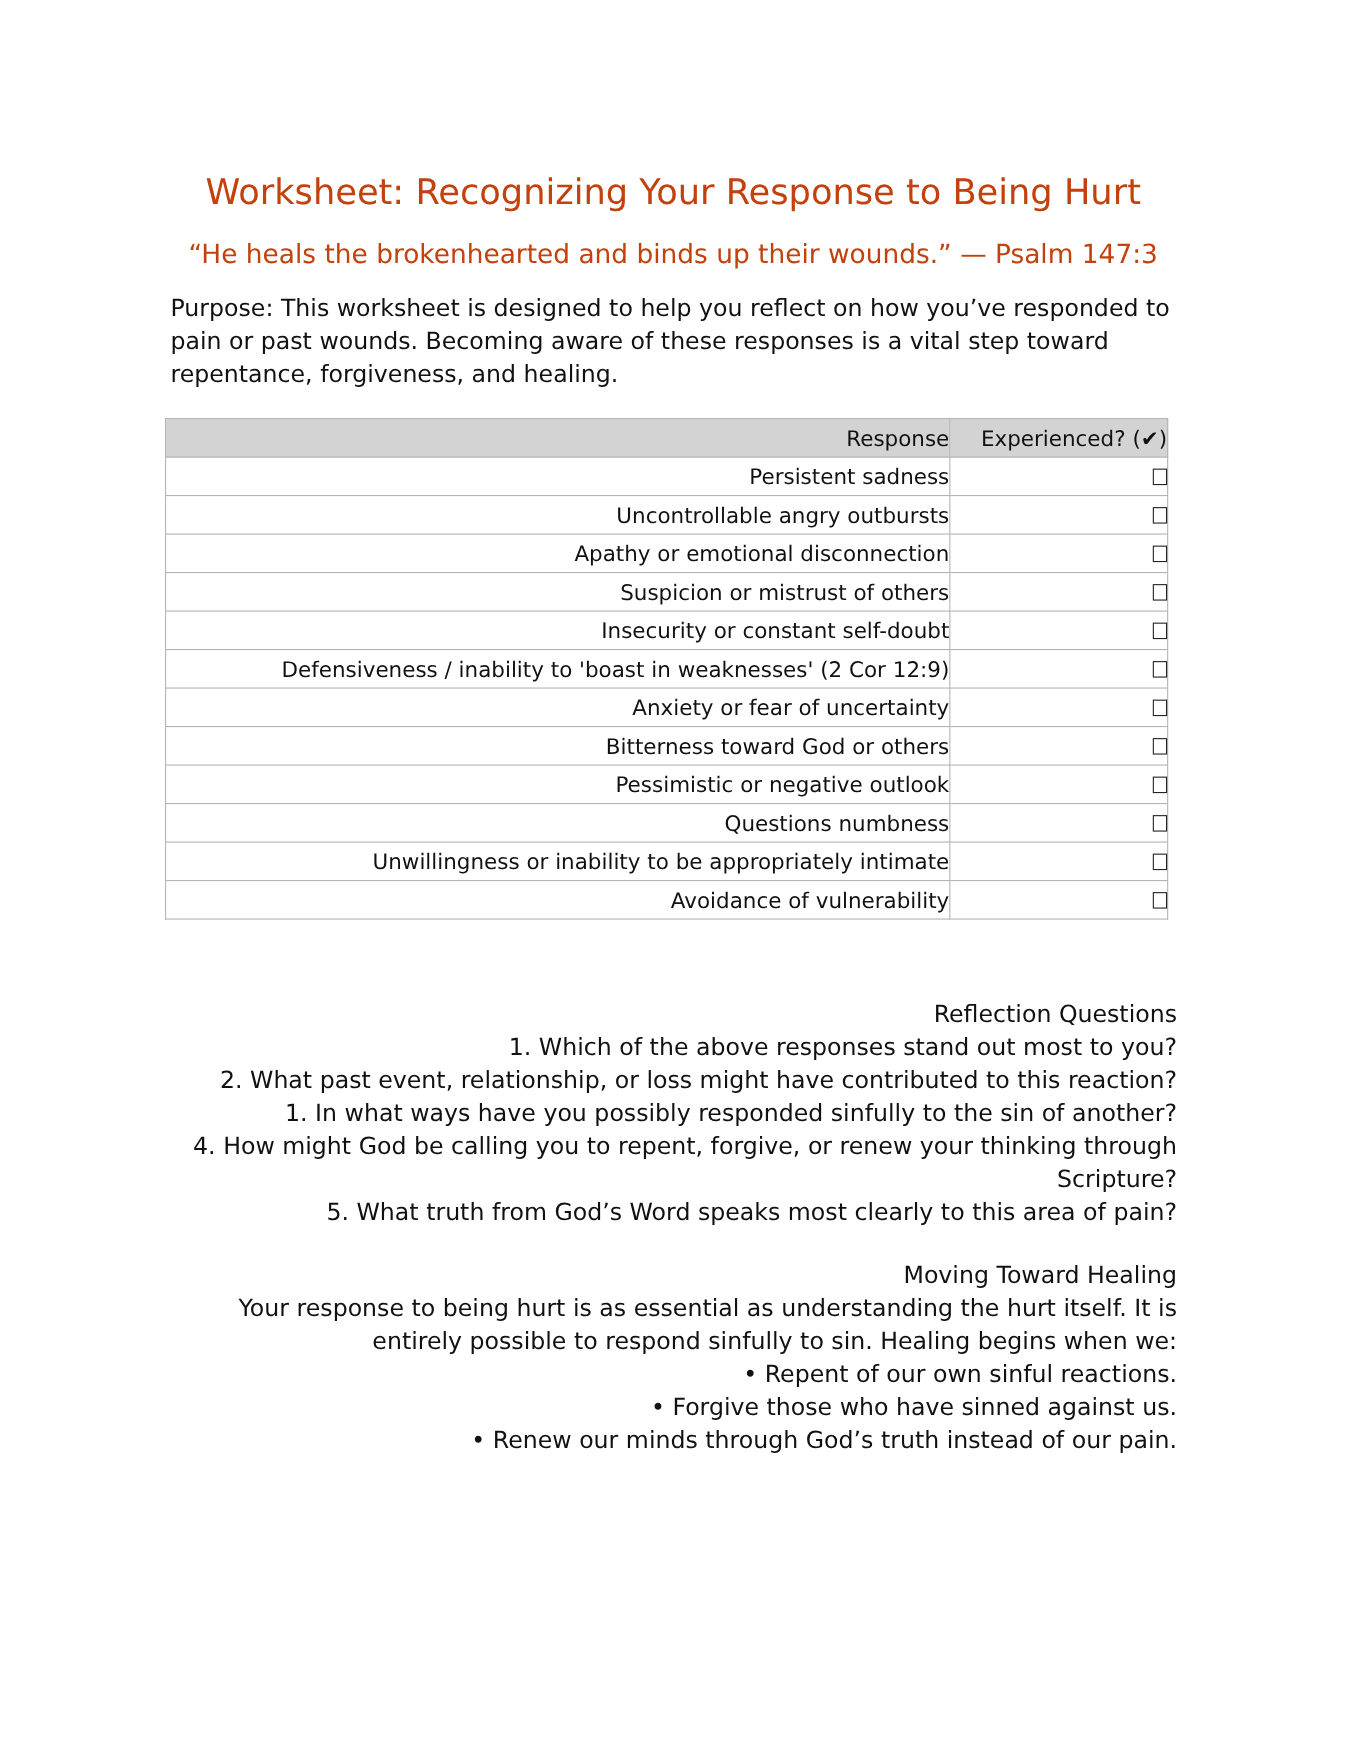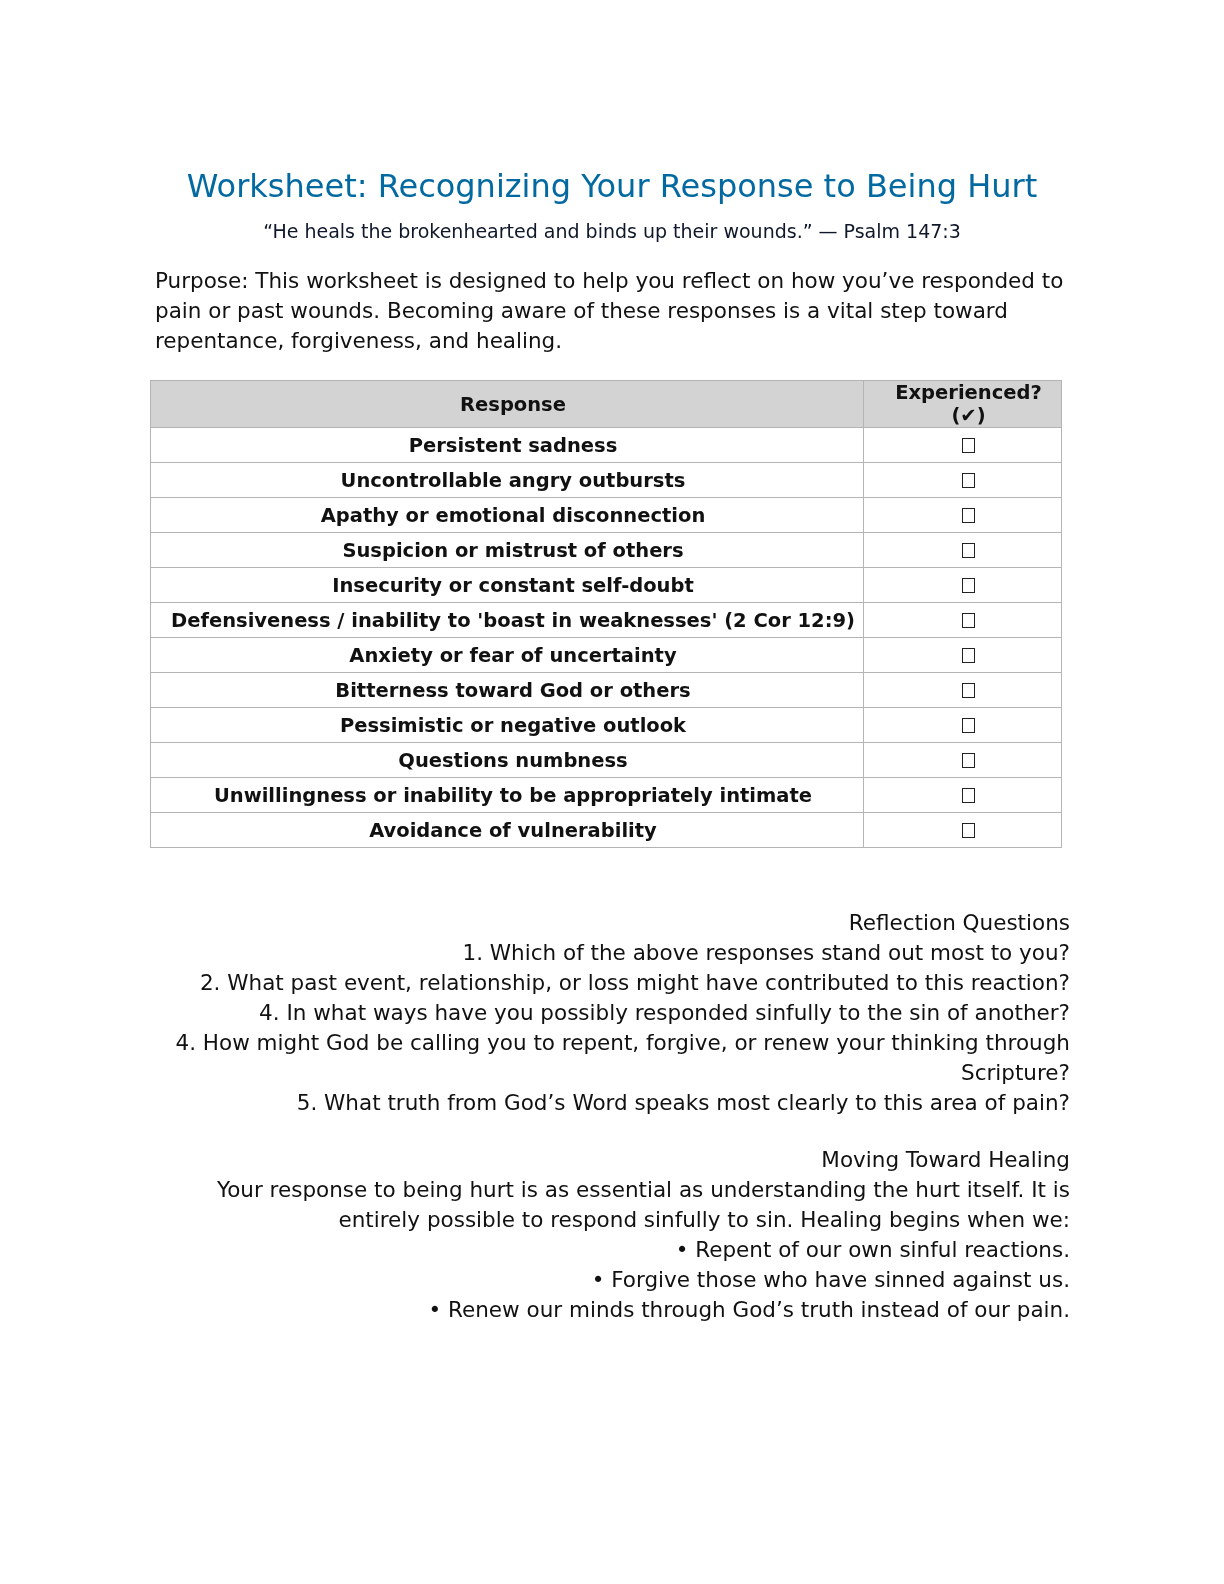--- a/index.html
+++ b/index.html
@@ -3,37 +3,37 @@
 <meta charset="utf-8">
 <style>
   html, body { margin: 0; padding: 0; background: #ffffff; }
   body {
     width: 1224px; height: 1584px; position: relative; overflow: hidden;
     font-family: "DejaVu Sans", sans-serif; color: #111111;
   }
   .page { position: absolute; left: 0; top: 0; width: 1224px; height: 1584px; }
   .title {
     position: absolute; left: 0; width: 1224px; top: 152px;
-    text-align: center; font-size: 32px; line-height: 44px; color: #0369a1; margin-top: 12px;
+    text-align: center; font-size: 32px; line-height: 44px; color: #c2410c;
   }
   .epigraph {
     position: absolute; left: 0; width: 1224px; top: 218px;
-    text-align: center; font-size: 19px; line-height: 26px; color: #0f172a;
+    text-align: center; font-size: 24px; line-height: 26px; color: #c2410c;
   }
   .purpose {
     position: absolute; left: 155px; width: 915px; top: 266px;
     font-size: 21.5px; line-height: 30px;
   }
   .tbl {
     position: absolute; left: 150px; top: 380px; width: 912px;
     border-collapse: collapse; font-size: 19.5px;
   }
   .tbl th, .tbl td {
     border: 1.5px solid #b4b4b4; height: 34px; padding: 0 0 0 12px;
-    text-align: center; font-weight: bold; vertical-align: middle; margin-left: 19px;
+    text-align: right; font-weight: normal; vertical-align: middle; margin-left: 19px;
   }
   .tbl th { background: #d3d3d3; }
   .tbl td.check, .tbl th.check { width: 185px; }
   .box {
     display: inline-block; width: 11px; height: 13px; border: 1.3px solid #222;
     vertical-align: -1px;
   }
   .section {
     position: absolute; left: 155px; width: 915px;
     font-size: 21.5px; line-height: 30px;
@@ -104,21 +104,21 @@
           <td>Avoidance of vulnerability</td>
           <td class="check"><span class="box"></span></td>
         </tr>
       </tbody>
   </table>
 
   <div class="section" style="top:908px;">
     <p>Reflection Questions</p>
     <p>1. Which of the above responses stand out most to you?</p>
     <p>2. What past event, relationship, or loss might have contributed to this reaction?</p>
-    <p>4. In what ways have you possibly responded sinfully to the sin of another?</p>
+    <p>1. In what ways have you possibly responded sinfully to the sin of another?</p>
     <p>4. How might God be calling you to repent, forgive, or renew your thinking through Scripture?</p>
     <p>5. What truth from God’s Word speaks most clearly to this area of pain?</p>
   </div>
 
   <div class="section" style="top:1145px;">
     <p>Moving Toward Healing</p>
     <p>Your response to being hurt is as essential as understanding the hurt itself. It is entirely possible to respond sinfully to sin. Healing begins when we:</p>
     <p>• Repent of our own sinful reactions.</p>
     <p>• Forgive those who have sinned against us.</p>
     <p>• Renew our minds through God’s truth instead of our pain.</p>

